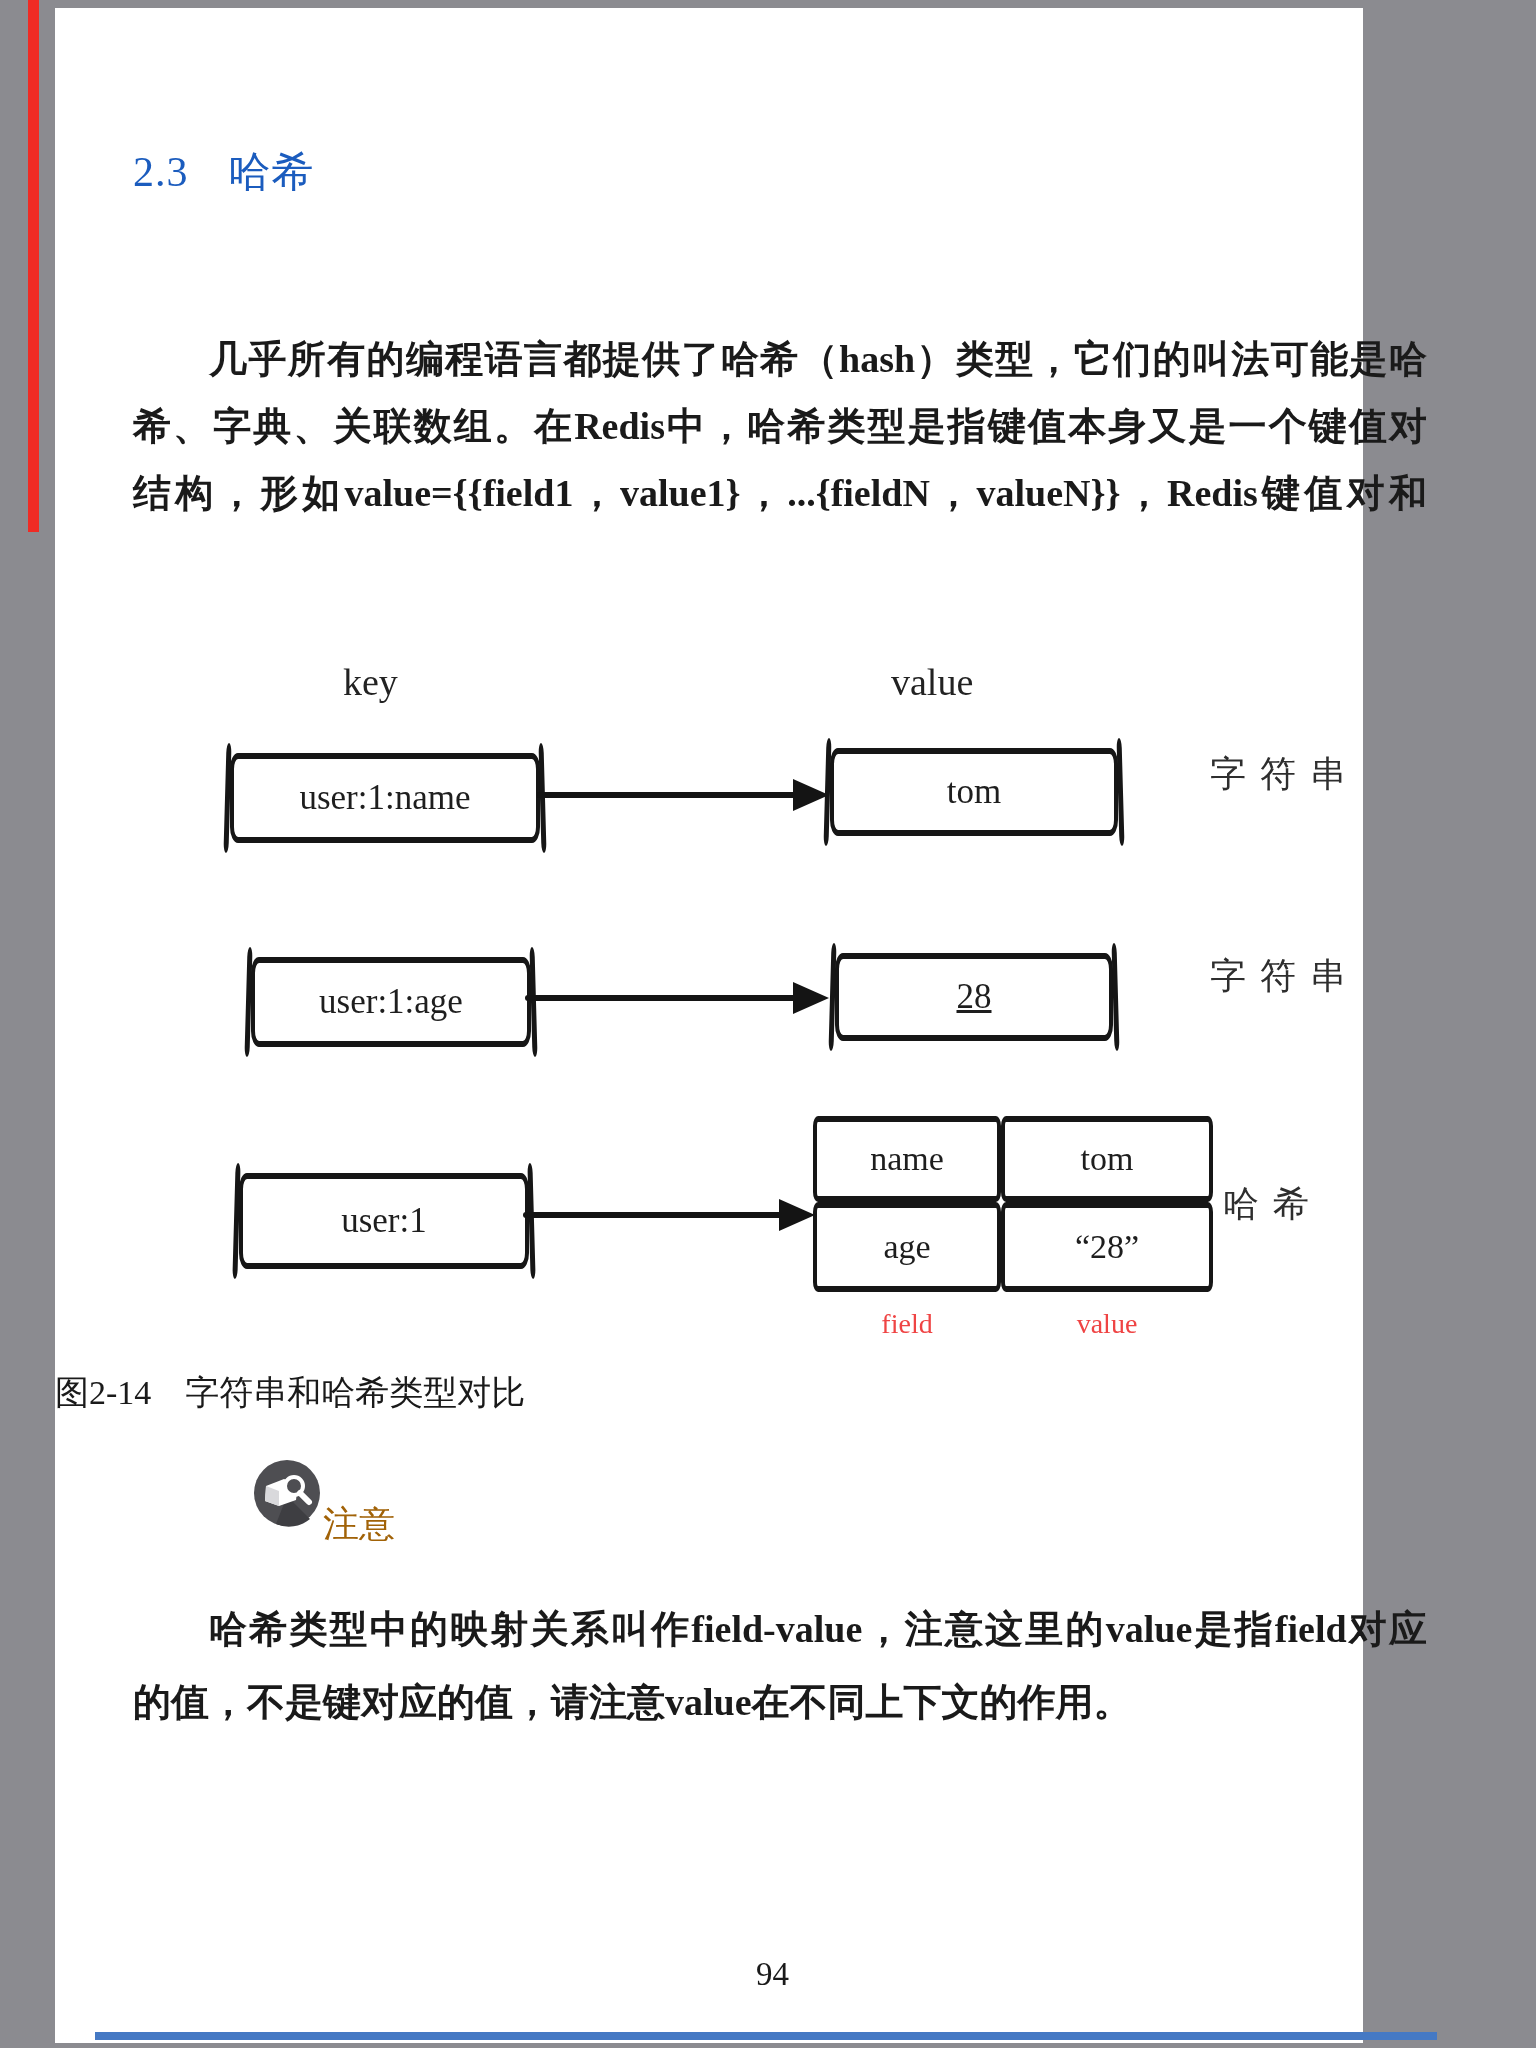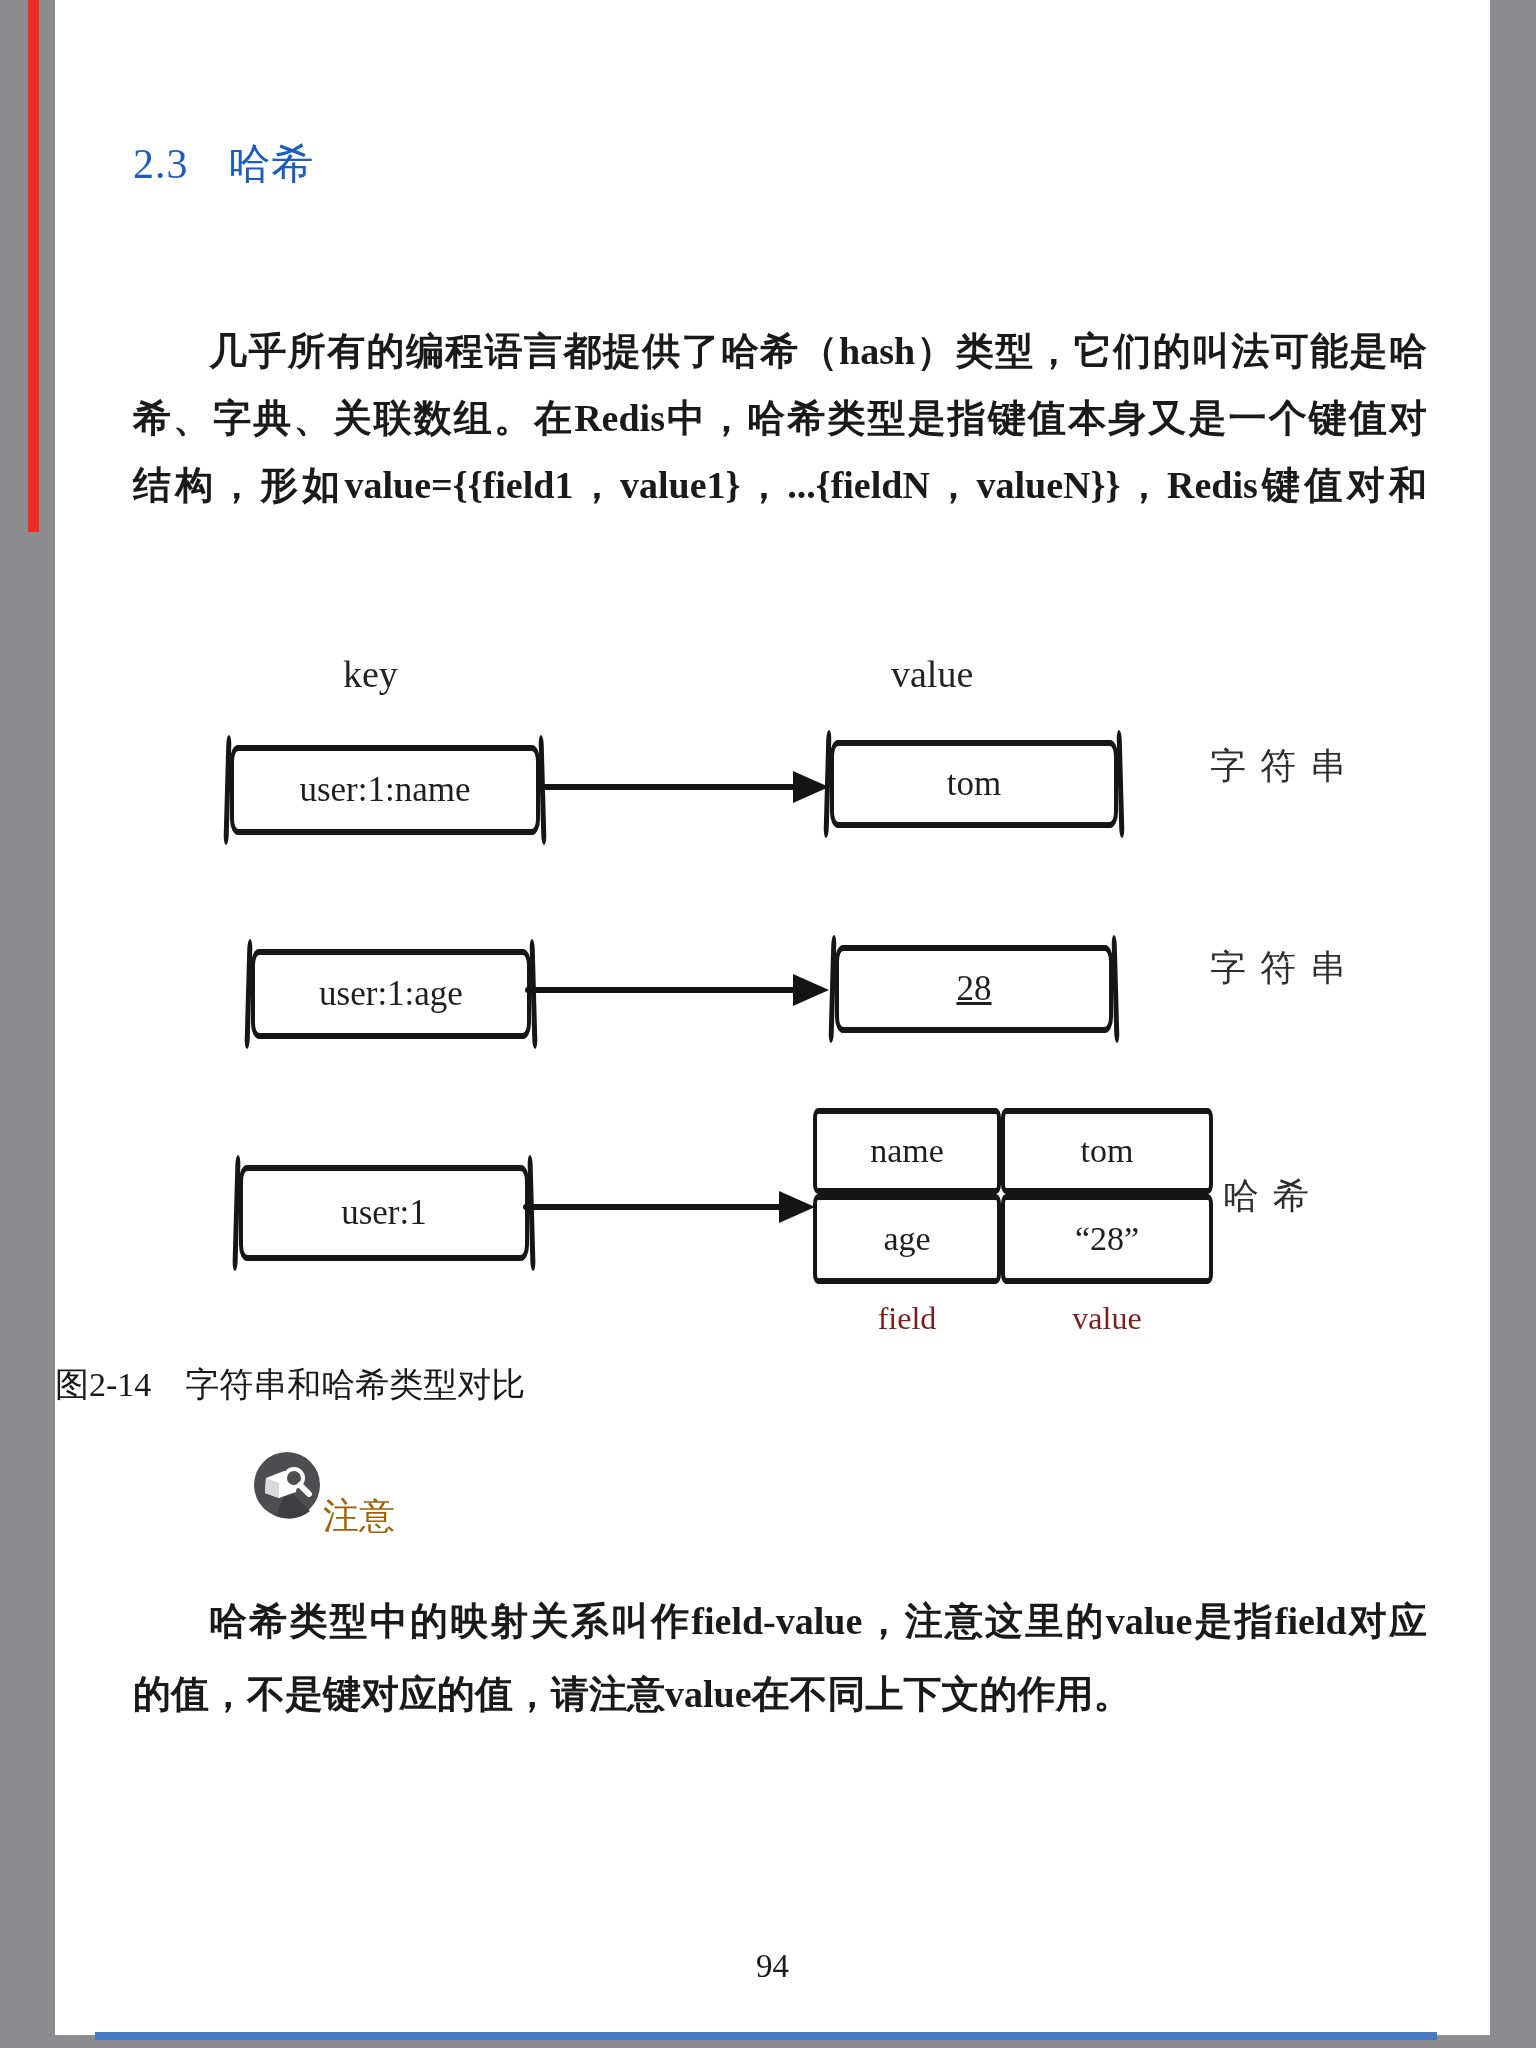--- a/index.html
+++ b/index.html
@@ -5,22 +5,22 @@
   html,body{margin:0;padding:0;}
   body{
     width:1536px;height:2048px;
     background:#8b8b90;
     position:relative;
     overflow:hidden;
     font-family:"Liberation Serif","DejaVu Serif",serif;
     color:#1a1a1a;
   }
   .page{
-    position:absolute;left:55px;top:0;
-    width:1435px;height:2035px;
+    position:absolute;left:55px;top:8px;
+    width:1308px;height:2035px;
     background:#ffffff;
   }
   .abs{position:absolute;}
   .heading{
     left:78px;top:136px;
     font-size:42px;color:#1b5cbe;
     letter-spacing:1px;white-space:nowrap;
   }
   .heading .num{margin-right:40px;}
   .para{
@@ -64,21 +64,21 @@
   .arrow .head{
     position:absolute;right:0;top:50%;margin-top:-16px;
     width:0;height:0;
     border-left:36px solid #141414;
     border-top:16px solid transparent;
     border-bottom:16px solid transparent;
   }
   .handtype{
     font-size:36px;color:#2e2e2e;letter-spacing:14px;white-space:nowrap;
   }
-  .footerlbl{font-size:32px;text-align:center;color:#7f1d1d;}
+  .footerlbl{font-size:28px;text-align:center;color:#ef4444;}
   .caption{left:0;width:1435px;text-align:left;font-size:34px;top:1362px;}
   .caption .gap{display:inline-block;width:34px;}
   .notelabel{font-size:36px;color:#a16207;}
   .pagenum{left:0;width:1435px;text-align:center;font-size:33px;top:1948px;}
   .redstrip{left:28px;top:0;width:11px;height:532px;background:#ef2b24;}
   .bluebar{left:95px;top:2032px;width:1342px;height:8px;background:#4579c4;}
 </style>
 </head>
 <body>
 

